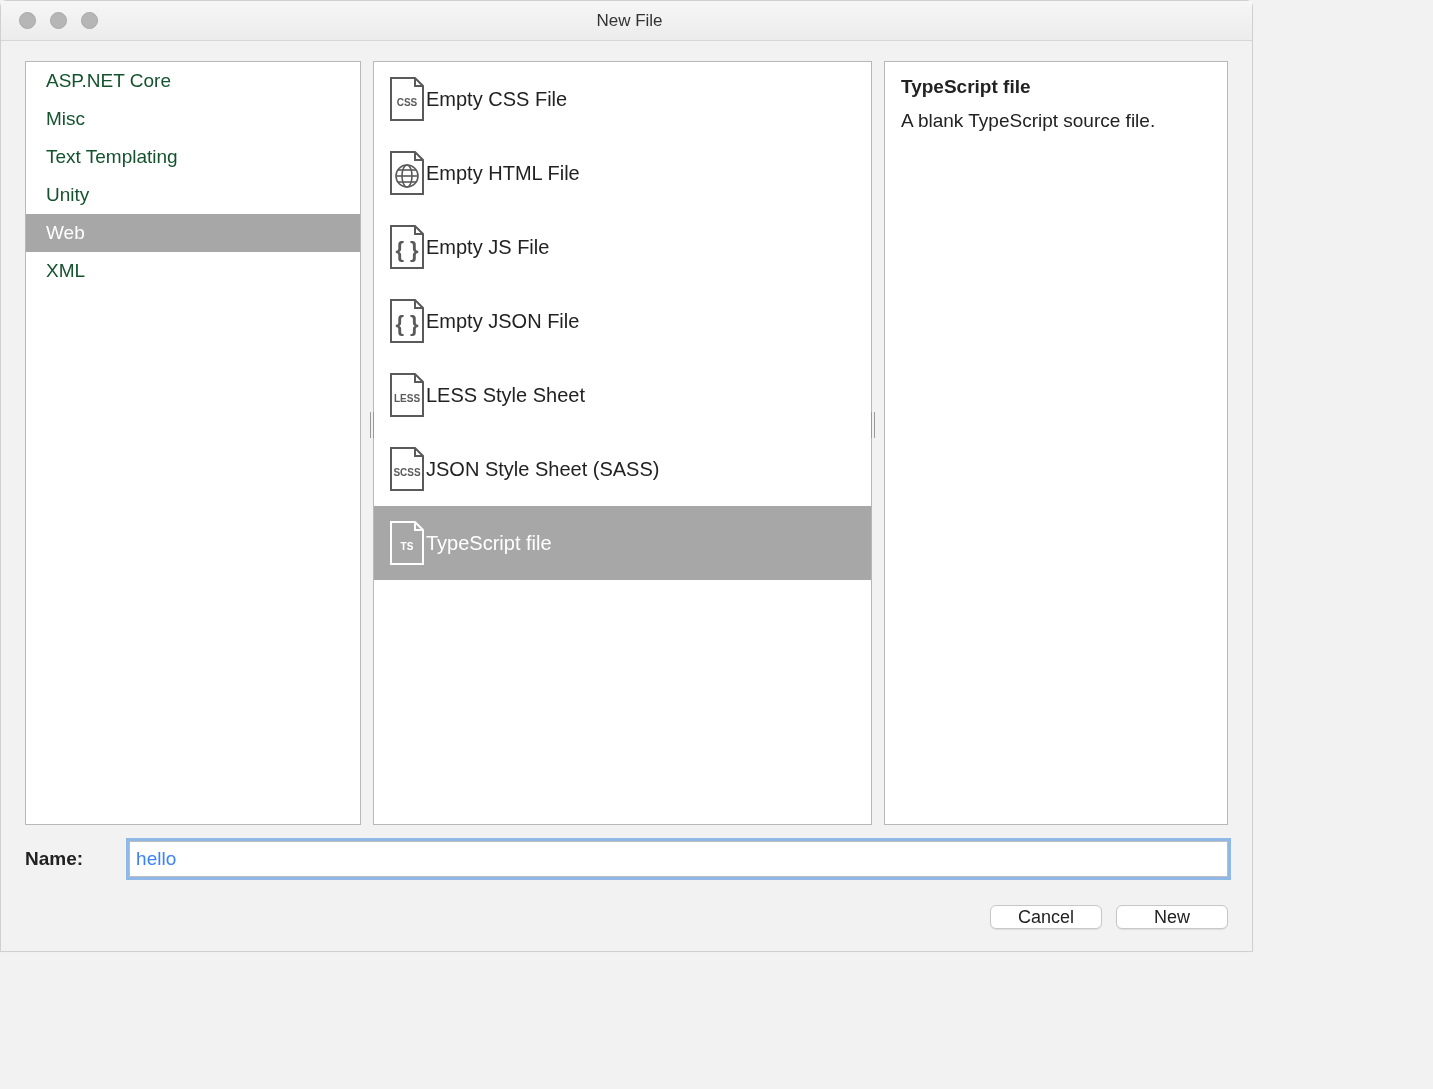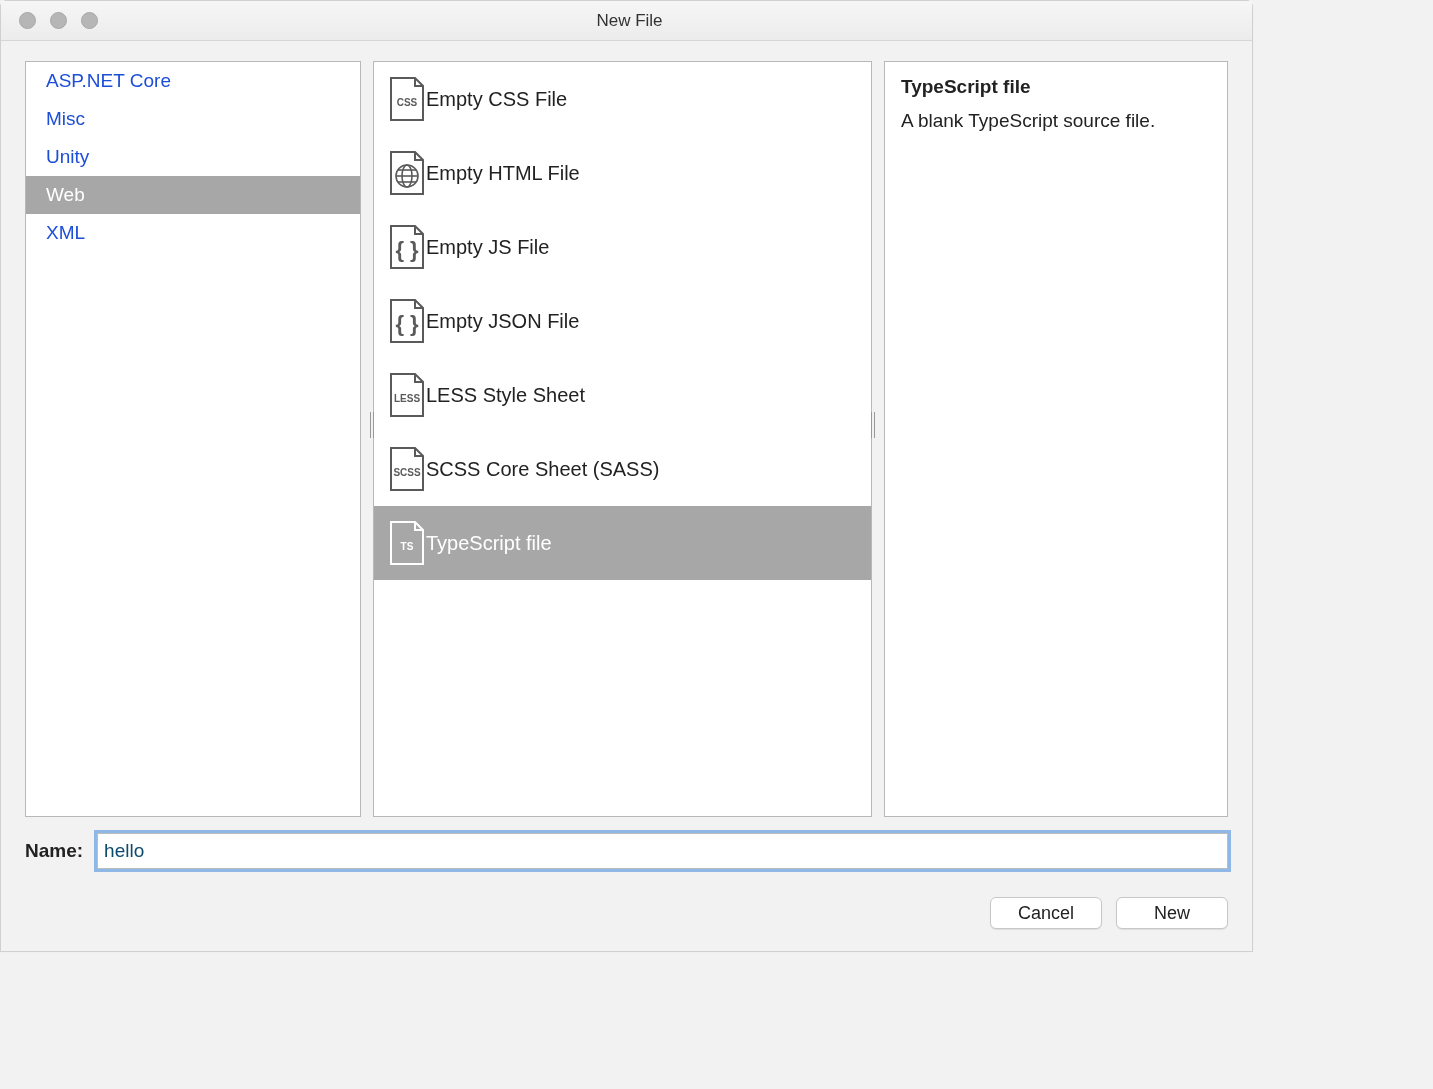--- a/index.html
+++ b/index.html
@@ -84,21 +84,21 @@
   height: 26px;
   background: #999;
 }
 .divider-notch::after { left: 4px; }
 .divider-notch.left-side { left: -5px; }
 .divider-notch.right-side { right: -5px; }
 
 .cat-item {
   padding: 8px 20px;
   font-size: 19px;
-  color: #1d4ed8;
+  color: #14532d;
   cursor: default;
 }
 .cat-item.selected {
   background: #a7a7a7;
   color: #fff;
 }
 
 .tpl-item {
   display: flex;
   align-items: center;
@@ -143,35 +143,36 @@
 }
 .name-label {
   font-size: 19px;
   color: #222;
   font-weight: bold;
 }
 .name-input {
   flex: 1;
   height: 36px;
   font-size: 19px;
-  color: #0c4a6e;
+  color: #3b82f6;
   padding: 2px 6px;
   border: 1px solid #bdbdbd;
   outline: 3px solid #8fb8e6;
   outline-offset: 0;
   background: #fff;
+  margin-left: 32px;
 }
 .button-row {
   display: flex;
   justify-content: flex-end;
   gap: 14px;
 }
 .btn {
   min-width: 112px;
-  height: 32px;
+  height: 24px;
   font-size: 18px;
   color: #222;
   background: #fff;
   border: 1px solid #c7c7c7;
   border-radius: 6px;
   box-shadow: 0 1px 1px rgba(0,0,0,0.08);
   cursor: default;
 }
 
 
@@ -196,20 +197,21 @@
       <div class="dot"></div>
     </div>
     <div class="title">New File</div>
   </div>
 
   <div class="main">
 
     <div class="panel panel-left" id="cat-list">
         <div class="cat-item">ASP.NET Core</div>
         <div class="cat-item">Misc</div>
+        <div class="cat-item">Text Templating</div>
         <div class="cat-item">Unity</div>
         <div class="cat-item selected">Web</div>
         <div class="cat-item">XML</div>
       </div>
 
     <div class="panel panel-mid" id="tpl-list">
       <div class="divider-notch left-side"></div>
       <div class="divider-notch right-side"></div>
     <div class="tpl-item">
           <span class="tpl-icon">
@@ -268,21 +270,21 @@
           <span>LESS Style Sheet</span>
         </div>
         <div class="tpl-item">
           <span class="tpl-icon">
             <svg viewBox="0 0 38 46" class="file-svg">
               <path class="page" d="M3 2 H27 L35 10 V44 H3 Z"></path>
               <path class="fold" d="M27 2 V10 H35"></path>
               <text class="label-text" x="19" y="30" text-anchor="middle">SCSS</text>
             </svg>
           </span>
-          <span>SCSS Core Sheet (SASS)</span>
+          <span>JSON Style Sheet (SASS)</span>
         </div>
         <div class="tpl-item selected">
           <span class="tpl-icon">
             <svg viewBox="0 0 38 46" class="file-svg">
               <path class="page" d="M3 2 H27 L35 10 V44 H3 Z"></path>
               <path class="fold" d="M27 2 V10 H35"></path>
               <text class="label-text" x="19" y="30" text-anchor="middle">TS</text>
             </svg>
           </span>
           <span>TypeScript file</span>

